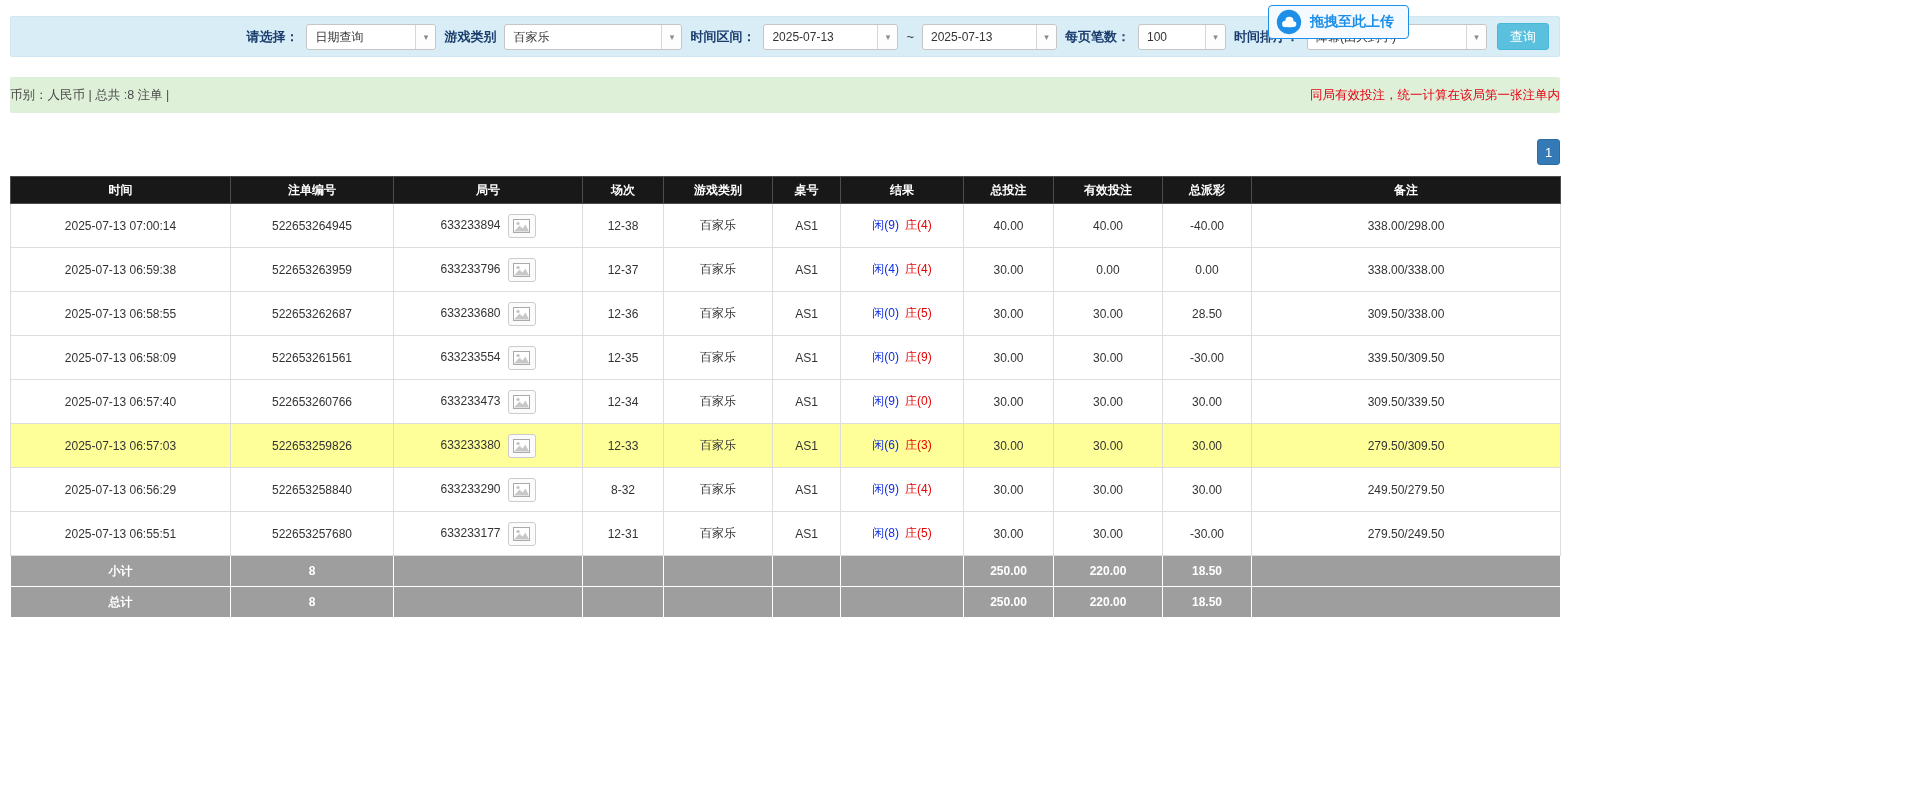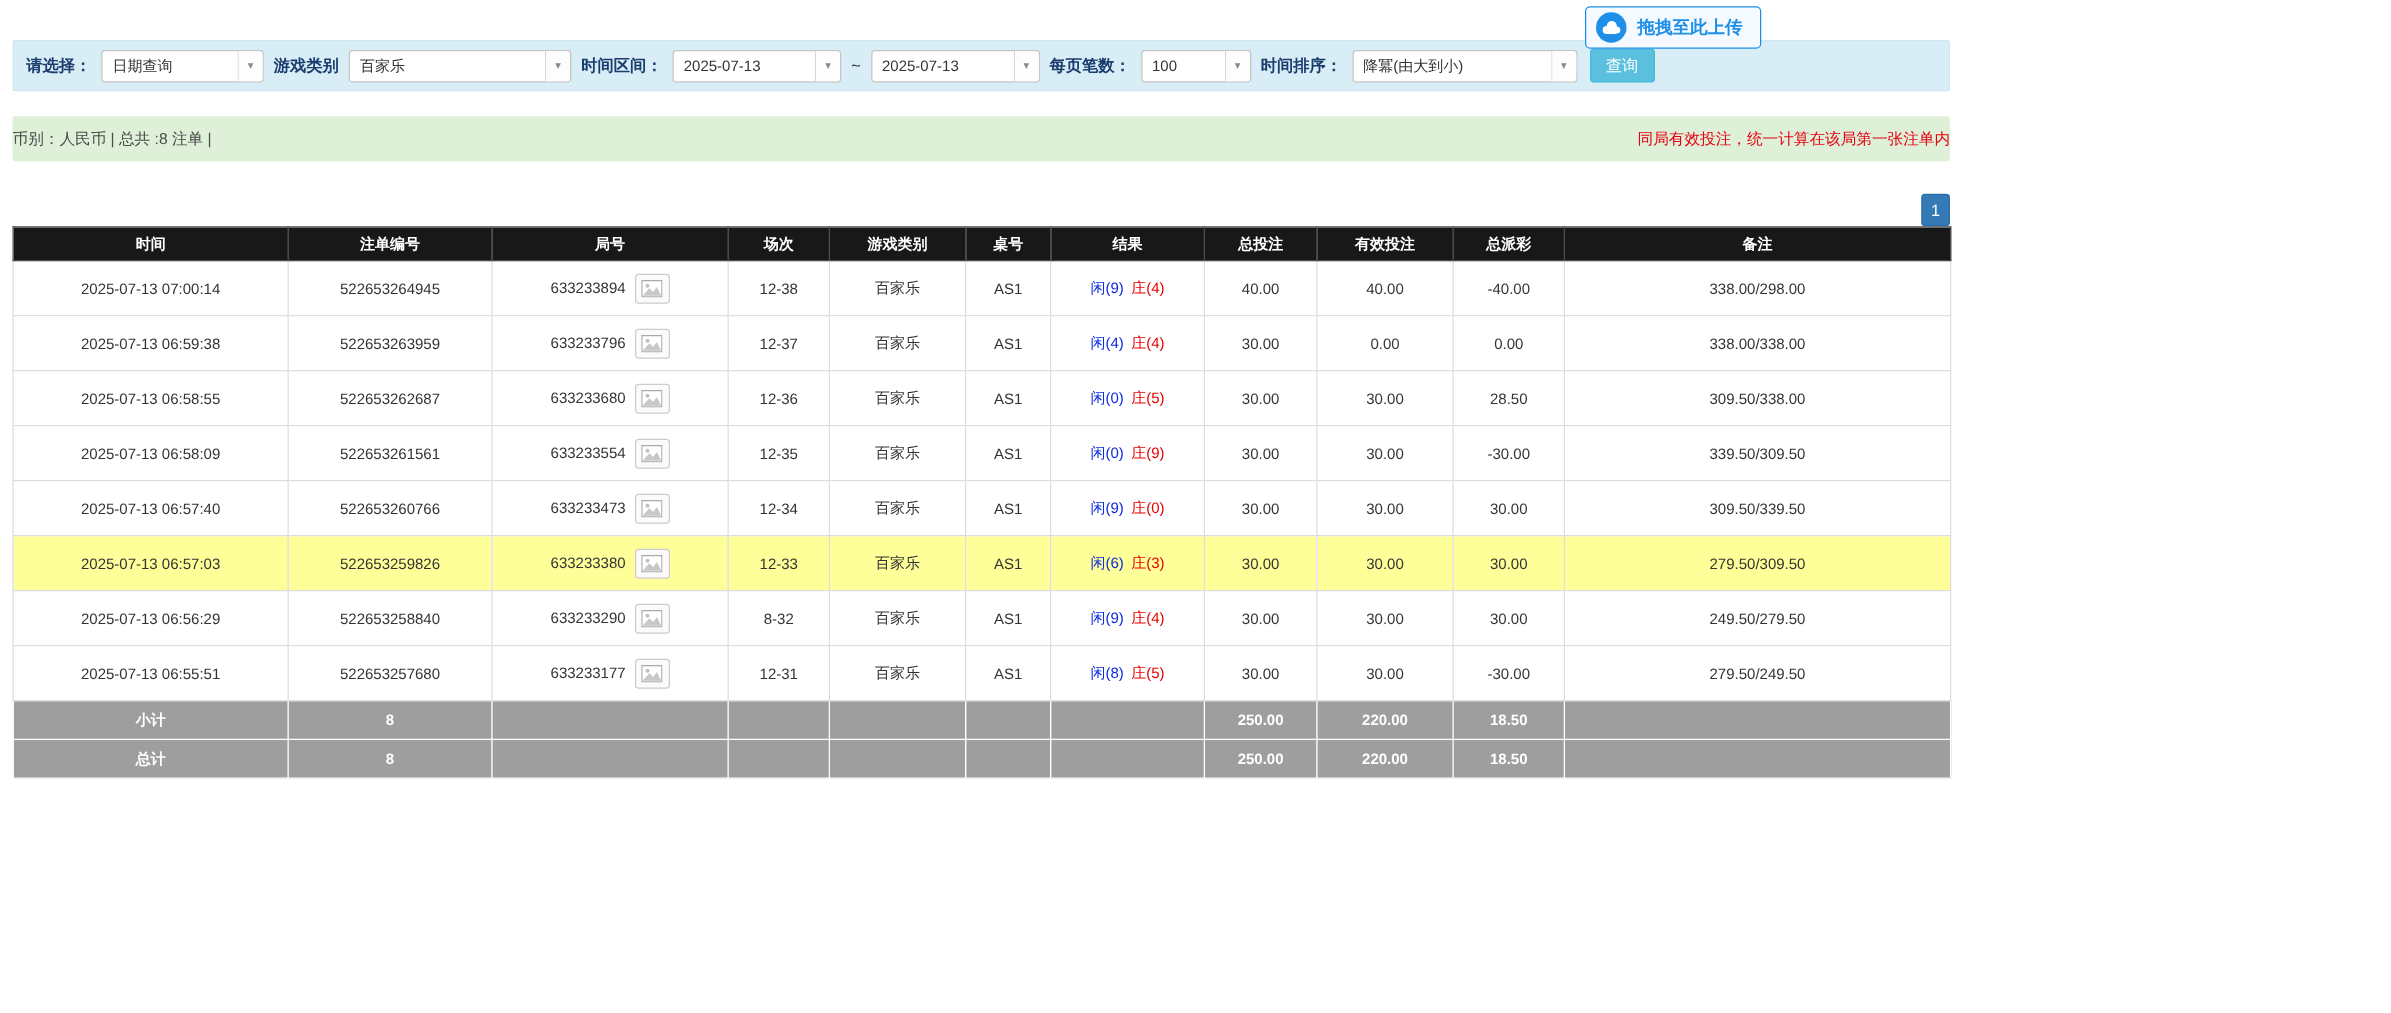--- a/index.html
+++ b/index.html
@@ -20,25 +20,26 @@
     position: absolute; top: 5px; left: 1268px; height: 34px;
     display: flex; align-items: center; gap: 8px; padding: 0 14px 0 7px;
     background: #f4faff; border: 1px solid var(--upload-blue, #4ba3ef);
     border-radius: 4px; cursor: pointer;
     color: var(--upload-blue, #1778d2); font-size: 14px; font-weight: bold;
     font-family: inherit;
   }
   .upload-icon { display: inline-flex; }
 
   .filter-bar {
-    margin-top: 32px; height: 41px;
+    margin-top: 16px; height: 41px;
     background: var(--filter-bg, #d9edf7);
     border: 1px solid #cfe7f2; border-radius: 2px;
     display: flex; align-items: center; gap: 8px; padding: 0 10px;
     white-space: nowrap;
+    justify-content: flex-end;
   }
   .filter-label { color: #1a3d6d; font-weight: bold; font-size: 13px; }
   .range-sep { color: #333; font-size: 13px; }
   .combo {
     height: 26px; background: #fff; border: 1px solid #c5c5c5; border-radius: 3px;
     display: inline-flex; align-items: stretch; cursor: pointer; flex: none;
   }
   .combo-text {
     flex: 1; padding: 0 8px; line-height: 24px; font-size: 12px; color: #333;
     overflow: hidden; text-align: left;
@@ -68,21 +69,21 @@
 
   .pagination-row { margin-top: 26px; display: flex; justify-content: flex-end; }
   .page-btn {
     min-width: 23px; height: 26px; padding: 0 6px;
     background: var(--accent-blue, #337ab7); border: 1px solid #2e6da4;
     border-radius: 3px; color: #fff; font-size: 13px; cursor: pointer;
     font-family: inherit;
   }
 
   table.records {
-    width: 1550px; border-collapse: collapse;
+    margin-top: 11px; width: 1550px; border-collapse: collapse;
     table-layout: fixed; font-size: 12px;
   }
   table.records thead th {
     background: var(--header-bg, #181818); color: #fff;
     border: 1px solid #4d4d4d; height: 27px;
     font-size: 12px; font-weight: bold; text-align: center;
   }
   table.records tbody td {
     background: #fff; border: 1px solid #ddd; height: 44px;
     text-align: center; color: #333; overflow: hidden;

